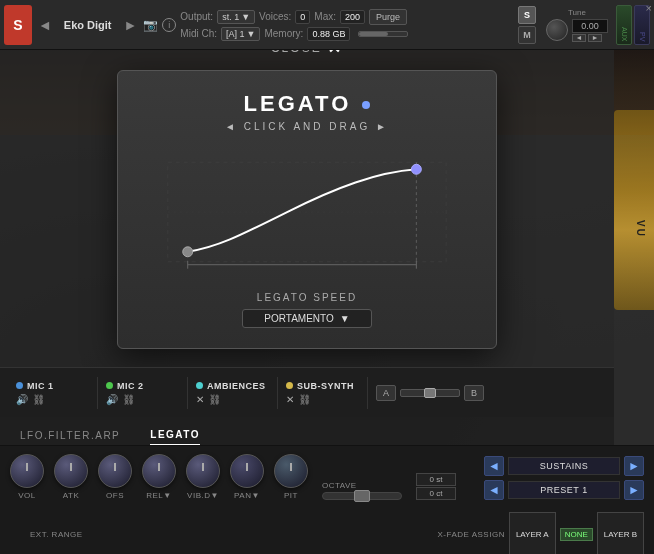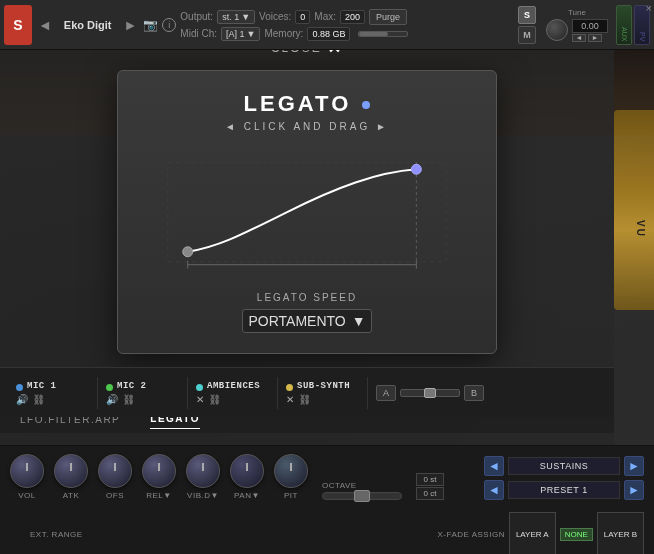--- a/index.html
+++ b/index.html
@@ -273,42 +273,42 @@
       color: #aaa;
       font-size: 10px;
       letter-spacing: 2px;
       margin-bottom: 6px;
     }
 
     .portamento-dropdown {
       background: #222;
       border: 1px solid #555;
       color: #ddd;
-      font-size: 14px;
+      font-size: 10px;
       padding: 3px 12px;
       border-radius: 3px;
       display: flex;
       align-items: center;
       justify-content: center;
       gap: 6px;
       width: 130px;
       margin: 0 auto;
       cursor: pointer;
     }
 
     
     .bottom-tabs {
       position: absolute;
-      bottom: 12px;
+      bottom: 0;
       left: 0;
       right: 40px;
       height: 28px;
       background: rgba(30,30,30,0.8);
       display: flex;
-      align-items: center;
+      align-items: flex-end;
       padding: 0 20px;
       gap: 30px;
     }
     .tab-item {
       color: #888;
       font-size: 10px;
       letter-spacing: 1.5px;
       cursor: pointer;
       padding: 4px 0;
     }
@@ -337,24 +337,23 @@
       display: flex;
       flex-direction: column;
       align-items: flex-start;
       min-width: 90px;
       padding: 4px 8px;
       border-right: 1px solid #333;
     }
 
     .mic-name-row {
       display: flex;
-      align-items: flex-end;
+      align-items: center;
       gap: 4px;
       margin-bottom: 3px;
-      font-family: Liberation Mono, monospace;
     }
 
     .mic-dot {
       width: 7px;
       height: 7px;
       border-radius: 50%;
     }
     .mic-dot.blue { background: #4a90d9; }
     .mic-dot.green { background: #4dc74d; }
     .mic-dot.cyan { background: #4dcfcf; }
@@ -565,21 +564,21 @@
       display: flex;
       flex-direction: column;
       gap: 1px;
     }
     .oct-input {
       background: #222;
       border: 1px solid #444;
       color: #aaa;
       font-size: 8px;
       padding: 1px 4px;
-      width: 28px;
+      width: 40px;
       text-align: center;
     }
 
     .s-btn {
       width: 18px;
       height: 18px;
       background: #555;
       border: 1px solid #777;
       border-radius: 2px;
       color: #fff;

